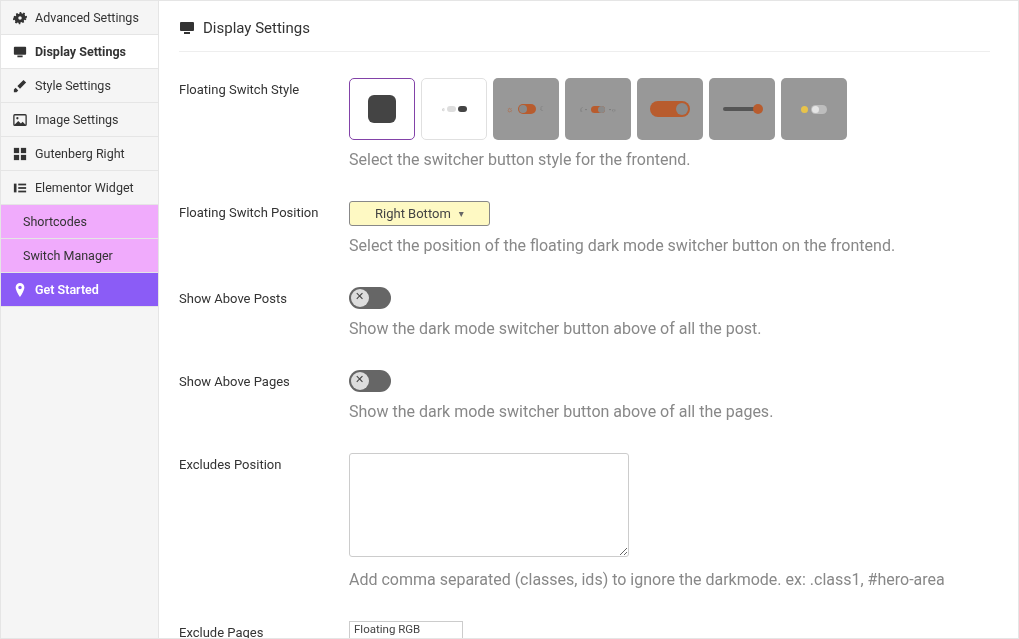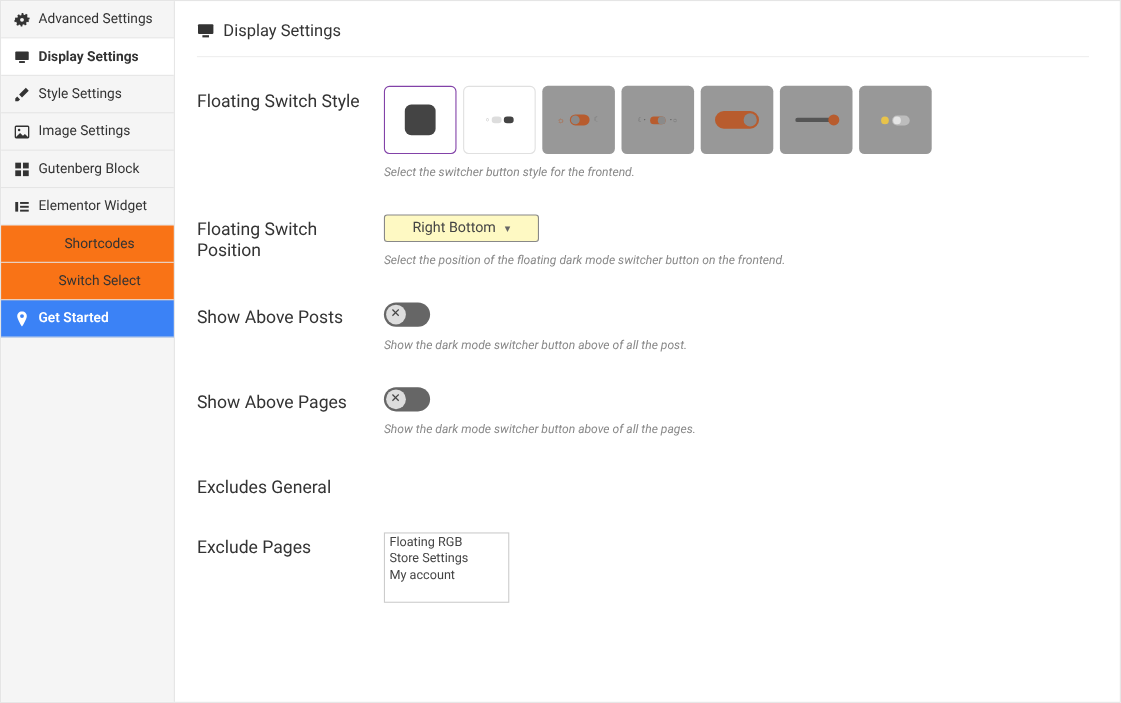--- a/index.html
+++ b/index.html
@@ -37,26 +37,25 @@
     display: inline-flex;
     align-items: center;
     justify-content: center;
     color: #333;
   }
   .sidebar-item.active {
     background: #fff;
     font-weight: 700;
   }
   .sidebar-item.sub {
-    padding-left: 34px;
-    background: #f97316;
-    justify-content: center;
+    padding-left: 22px;
+    background: #f0abfc;
   }
   .sidebar-item.highlight {
-    background: #3b82f6;
+    background: #8b5cf6;
     color: #fff;
     font-weight: 600;
     text-align: center;
   }
   .sidebar-item.highlight .icon { color: #fff; }
 
   .main {
     flex: 1;
     padding: 18px 28px 18px 20px;
     overflow-y: auto;
@@ -79,30 +78,29 @@
   }
 
   .field-row {
     display: flex;
     align-items: flex-start;
     margin-bottom: 32px;
   }
   .field-label {
     width: 170px;
     flex-shrink: 0;
-    font-size: 16px;
+    font-size: 13px;
     color: #333;
     padding-top: 4px;
   }
   .field-body {
     flex: 1;
   }
   .field-help {
-    font-size: 11px;
-    font-style: italic;
+    font-size: 16px;
     color: #888;
     margin-top: 10px;
   }
 
   
   .style-options {
     display: flex;
     gap: 6px;
   }
   .style-option {
@@ -248,38 +246,38 @@
     </div>
     <div class="sidebar-item">
       <span class="icon">
         <svg viewBox="0 0 16 16" width="14" height="14" fill="currentColor">
             <rect x="1" y="1" width="6" height="6"></rect>
             <rect x="9" y="1" width="6" height="6"></rect>
             <rect x="1" y="9" width="6" height="6"></rect>
             <rect x="9" y="9" width="6" height="6"></rect>
           </svg>
       </span>
-      <span>Gutenberg Block</span>
+      <span>Gutenberg Right</span>
     </div>
     <div class="sidebar-item">
       <span class="icon">
         <svg viewBox="0 0 16 16" width="14" height="14" fill="currentColor">
             <rect x="1" y="3" width="3" height="10"></rect>
             <rect x="6" y="3" width="9" height="2"></rect>
             <rect x="6" y="7" width="9" height="2"></rect>
             <rect x="6" y="11" width="9" height="2"></rect>
           </svg>
       </span>
       <span>Elementor Widget</span>
     </div>
     <div class="sidebar-item sub">
       <span>Shortcodes</span>
     </div>
     <div class="sidebar-item sub">
-      <span>Switch Select</span>
+      <span>Switch Manager</span>
     </div>
     <div class="sidebar-item highlight">
       <span class="icon">
         <svg viewBox="0 0 16 16" width="14" height="14" fill="currentColor">
             <path d="M8 0a5 5 0 00-5 5c0 3.5 5 11 5 11s5-7.5 5-11a5 5 0 00-5-5zm0 7a2 2 0 110-4 2 2 0 010 4z"></path>
           </svg>
       </span>
       <span>Get Started</span>
     </div>
   </div>
@@ -375,21 +373,25 @@
 
     <div class="field-row">
       <div class="field-label">Show Above Pages</div>
       <div class="field-body">
         <div class="toggle-off"></div>
         <div class="field-help">Show the dark mode switcher button above of all the pages.</div>
       </div>
     </div>
 
     <div class="field-row">
-      <div class="field-label">Excludes General</div>
+      <div class="field-label">Excludes Position</div>
+      <div class="field-body">
+        <textarea class="exclude" style=""></textarea>
+        <div class="field-help">Add comma separated (classes, ids) to ignore the darkmode. ex: .class1, #hero-area</div>
+      </div>
     </div>
 
     <div class="field-row" style="margin-bottom:0">
       <div class="field-label">Exclude Pages</div>
       <div class="field-body">
         <div class="multi-select">
           <div>Floating RGB</div>
           <div>Store Settings</div>
           <div>My account</div>
 

